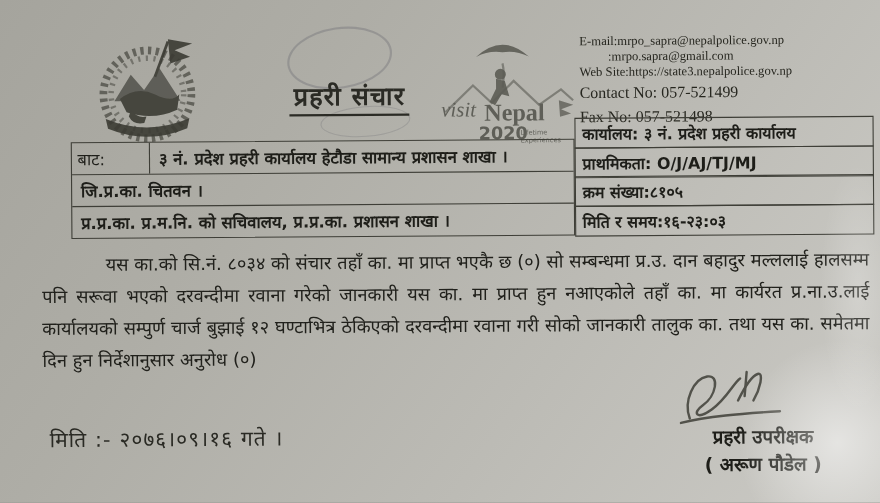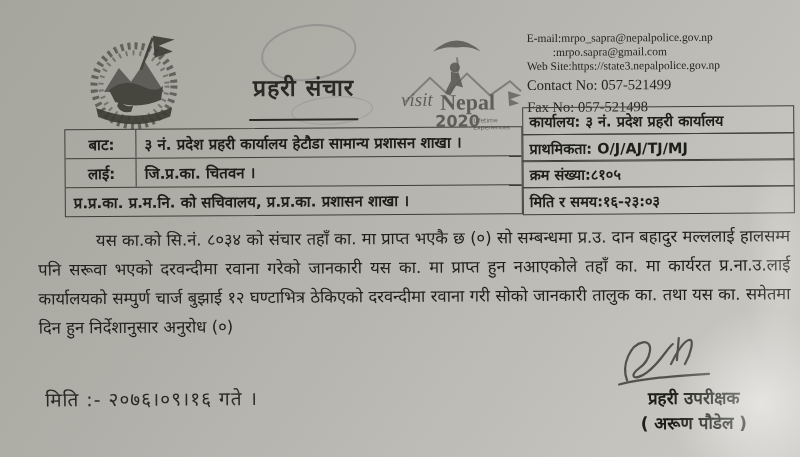--- a/index.html
+++ b/index.html
@@ -16,22 +16,22 @@
   }
   .content{position:absolute;inset:0;transform:rotate(-0.4deg);}
   .abs{position:absolute;}
   
   .contact{left:528px;top:32px;width:268px;font-family:"Liberation Serif","DejaVu Serif",serif;color:#26261f;}
   .contact .small{font-size:11.5px;line-height:14px;}
   .contact .indent{padding-left:26px;}
   .contact .big{font-size:14.5px;line-height:19px;margin-top:3px;}
   
   .title{
-    left:250px;top:70px;font-size:23px;font-weight:bold;color:#2b2b25;
-    border-bottom:2.5px solid #2b2b25;padding:0 4px 16px 4px;letter-spacing:1px;
+    left:264px;top:70px;font-size:23px;font-weight:bold;color:#2b2b25;
+    border-bottom:2.5px solid #2b2b25;padding:0 4px 1px 4px;letter-spacing:1px;
   }
   .stamp{
     left:262px;top:24px;width:92px;height:52px;border:2px solid #5d5d66;
     border-radius:50%;opacity:.30;transform:rotate(-8deg);
   }
   .stamp2{
     left:292px;top:96px;width:80px;height:26px;border:1.5px solid #5d5d66;
     border-radius:50%;opacity:.22;transform:rotate(-4deg);
   }
   
@@ -40,21 +40,21 @@
     border:1.6px solid #3e3e37;margin-top:-1.6px;
     padding:3px 6px 3px 6px;font-size:14.5px;font-weight:600;color:#1e1e19;
     background:rgba(255,255,255,0.04);white-space:nowrap;overflow:hidden;
   }
   
   .routingTable{left:65px;top:127px;width:456px;border:1.8px solid #3e3e37;}
   .routingRow{display:flex;border-top:1.8px solid #3e3e37;}
   .routingRow:first-child{border-top:none;}
   .routingLabel{
     width:62px;flex:0 0 62px;border-right:1.8px solid #3e3e37;
-    padding:4px 3px 4px 5px;font-size:15px;font-weight:700;color:#1e1e19;text-align:center;
+    padding:4px 3px 4px 5px;font-size:15px;font-weight:400;color:#1e1e19;
   }
   .routingValue{flex:1;padding:4px 4px 4px 8px;font-size:15px;font-weight:600;color:#1e1e19;white-space:nowrap;overflow:hidden;}
   
   .bodyText{
     left:38px;top:224px;width:752px;font-size:16.5px;line-height:29px;
     text-align:justify;text-indent:58px;color:#21211c;font-weight:500;
   }
   
   .dateLine{left:44px;top:384px;font-size:19px;color:#2a2a24;letter-spacing:1px;}
   .signBlock{left:600px;top:388px;width:185px;text-align:center;color:#1e1e19;}
@@ -131,21 +131,20 @@
       <div class="metaRow">क्रम संख्या:८१०५</div>
       <div class="metaRow">मिति र समय:१६-२३:०३</div>
     </div>
 
     <div class="abs routingTable">
       <div class="routingRow">
         <div class="routingLabel">बाट:</div>
         <div class="routingValue">३ नं. प्रदेश प्रहरी कार्यालय हेटौडा सामान्य प्रशासन शाखा ।</div>
       </div>
       <div class="routingRow">
-        <div class="routingLabel">लाई:</div>
         <div class="routingValue">जि.प्र.का. चितवन ।</div>
       </div>
       <div class="routingRow">
         <div class="routingValue">प्र.प्र.का. प्र.म.नि. को सचिवालय, प्र.प्र.का. प्रशासन शाखा ।</div>
       </div>
     </div>
 
     <div class="abs bodyText">यस का.को सि.नं. ८०३४ को संचार तहाँ का. मा प्राप्त भएकै छ (०) सो सम्बन्धमा प्र.उ. दान बहादुर मल्ललाई हालसम्म पनि सरूवा भएको दरवन्दीमा रवाना गरेको जानकारी यस का. मा प्राप्त हुन नआएकोले तहाँ का. मा कार्यरत प्र.ना.उ.लाई कार्यालयको सम्पुर्ण चार्ज बुझाई १२ घण्टाभित्र ठेकिएको दरवन्दीमा रवाना गरी सोको जानकारी तालुक का. तथा यस का. समेतमा दिन हुन निर्देशानुसार अनुरोध (०)</div>
 
     <div class="abs dateLine">मिति :- २०७६।०९।१६ गते ।</div>

